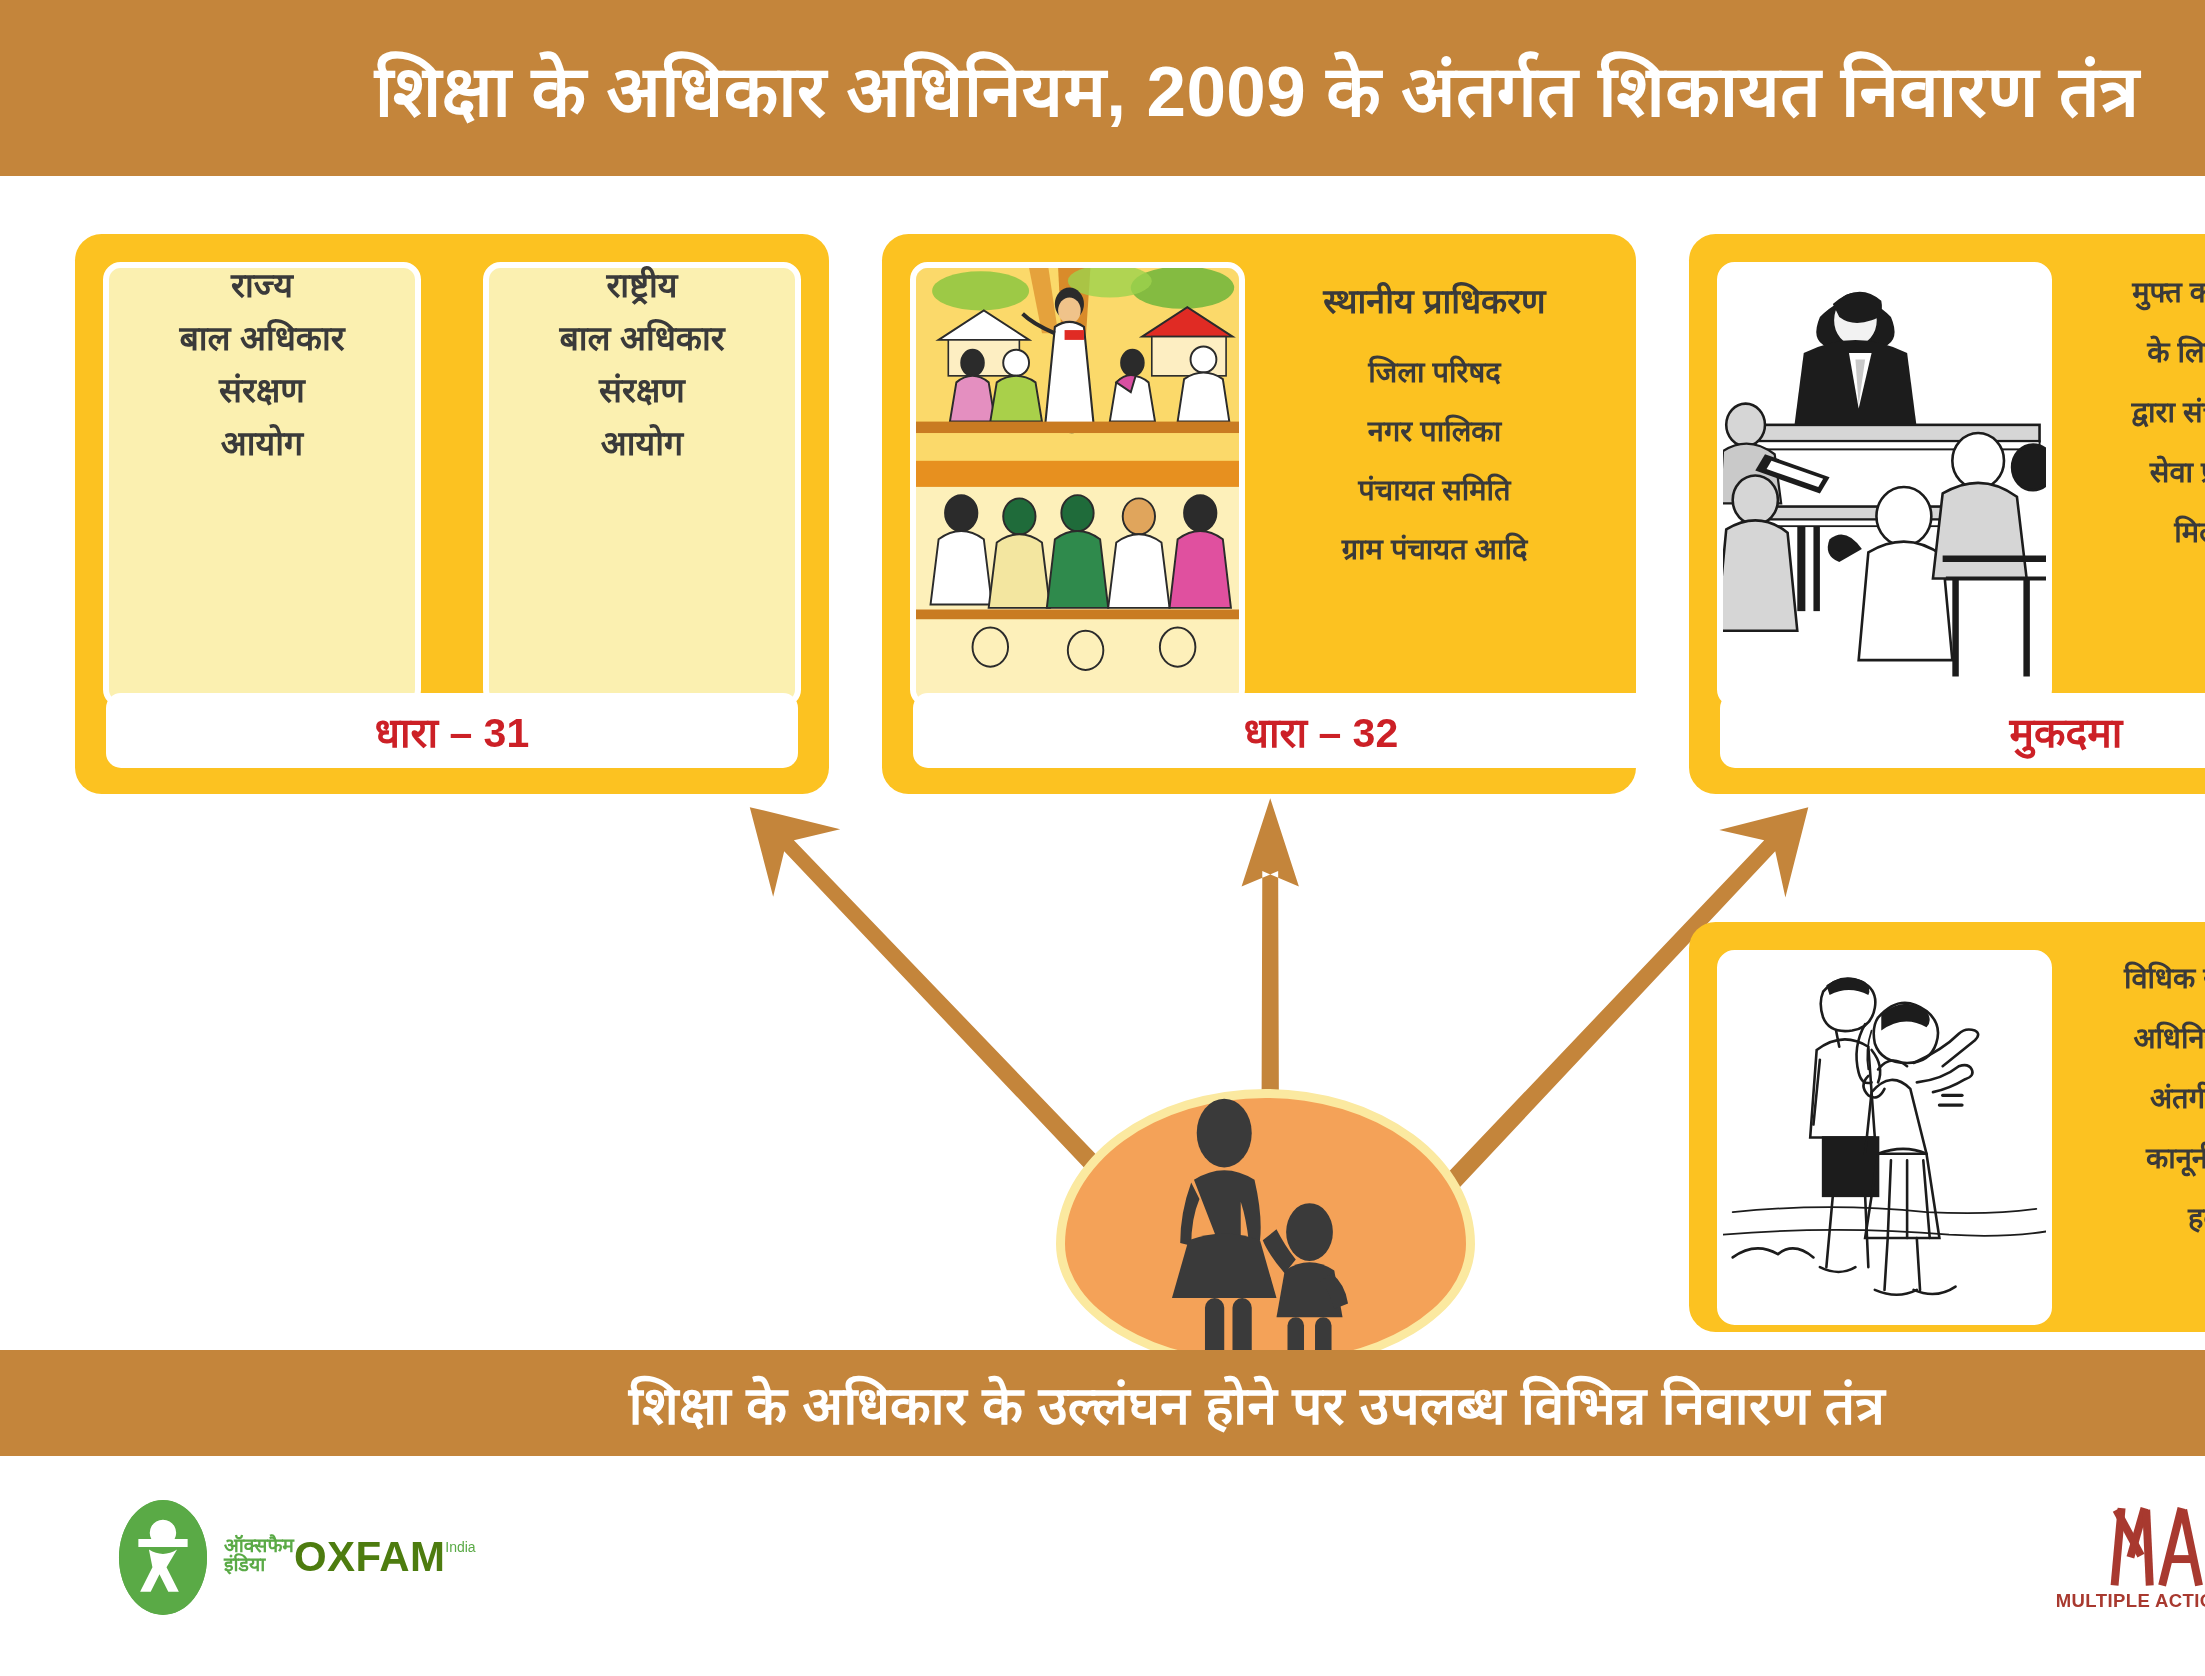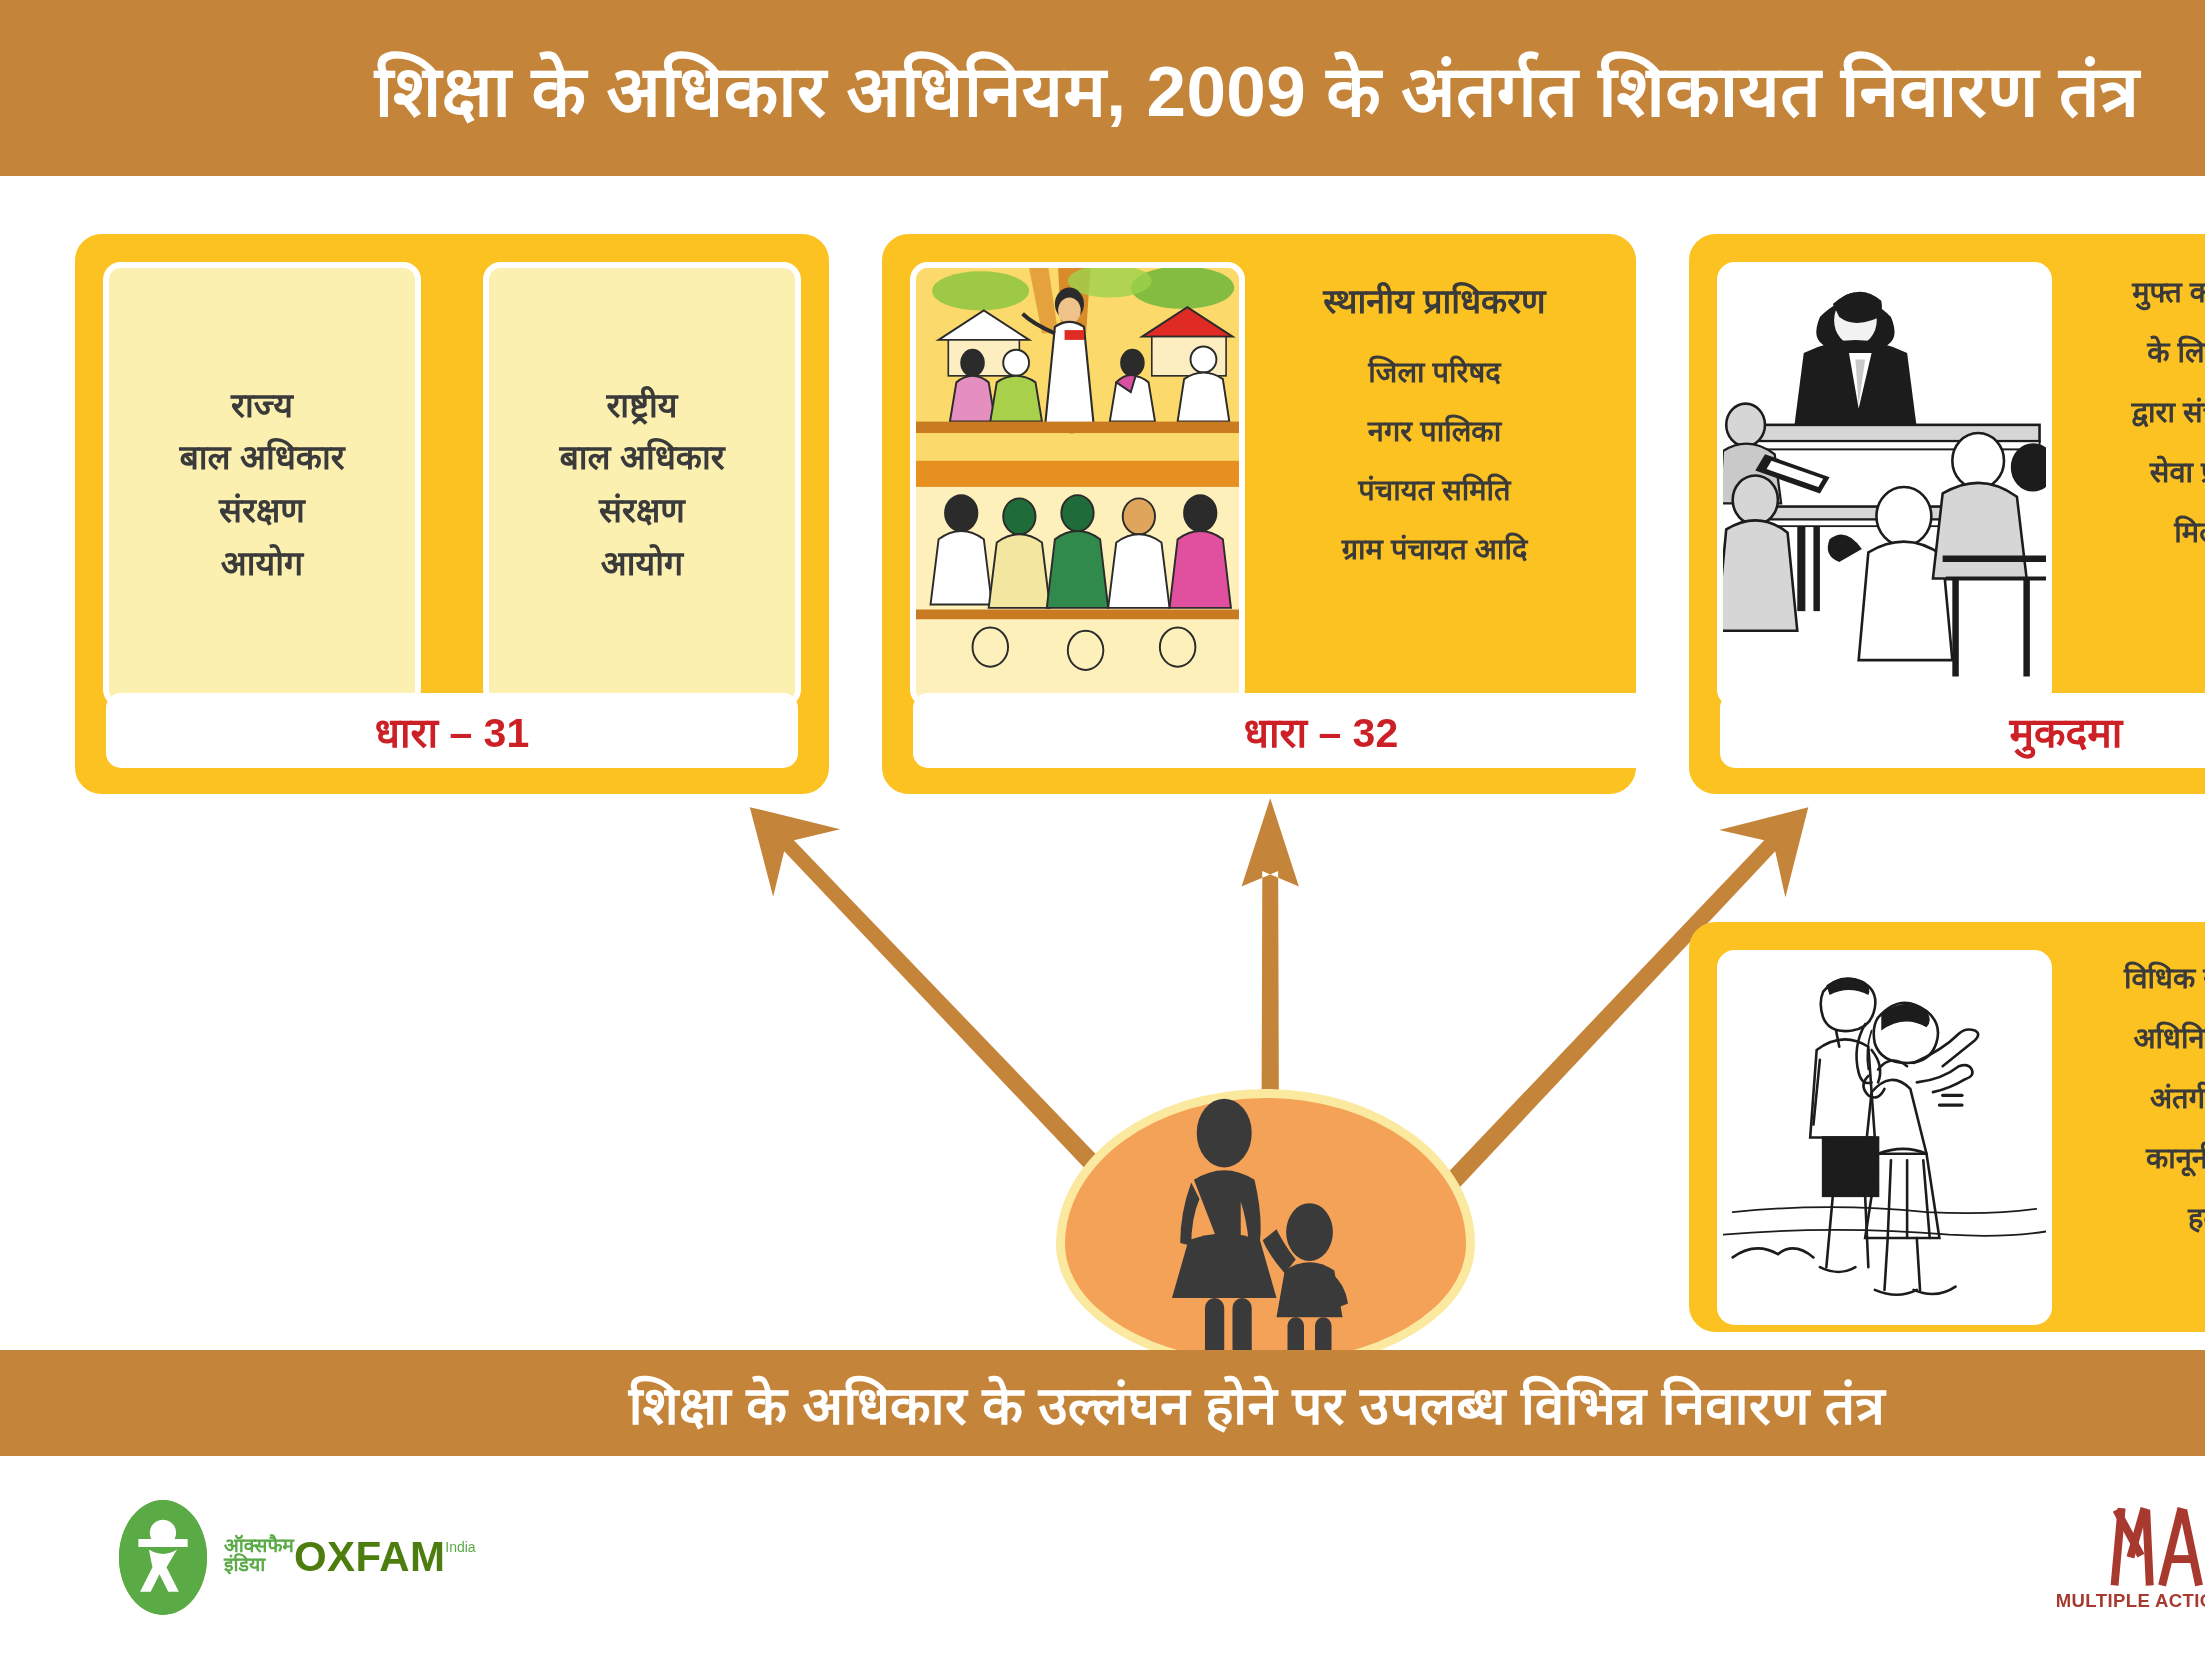--- a/index.html
+++ b/index.html
@@ -25,21 +25,21 @@
 
   
   .card{
     position:absolute;background:#fcc221;border-radius:26.5px;
     box-sizing:border-box;padding:28px;
   }
   .card-body{display:flex;flex-direction:row;gap:16px;height:auto;}
   .subpanel{
     background:#fbf0b0;border-radius:17.6px;border:6.2px solid #ffffff;
     box-sizing:border-box;display:flex;flex-direction:column;
-    align-items:center;justify-content:center;gap:17px;
+    align-items:center;gap:17px;
     color:#3a3a3a;font-size:34px;font-weight:bold;line-height:1.05;text-align:center;
   }
   .subpanel div{white-space:nowrap;}
   .ribbon{
     background:#ffffff;border-radius:15px;display:flex;align-items:center;
     justify-content:center;color:#cc2026;font-size:41px;font-weight:bold;
   }
 
   
   .illus{

